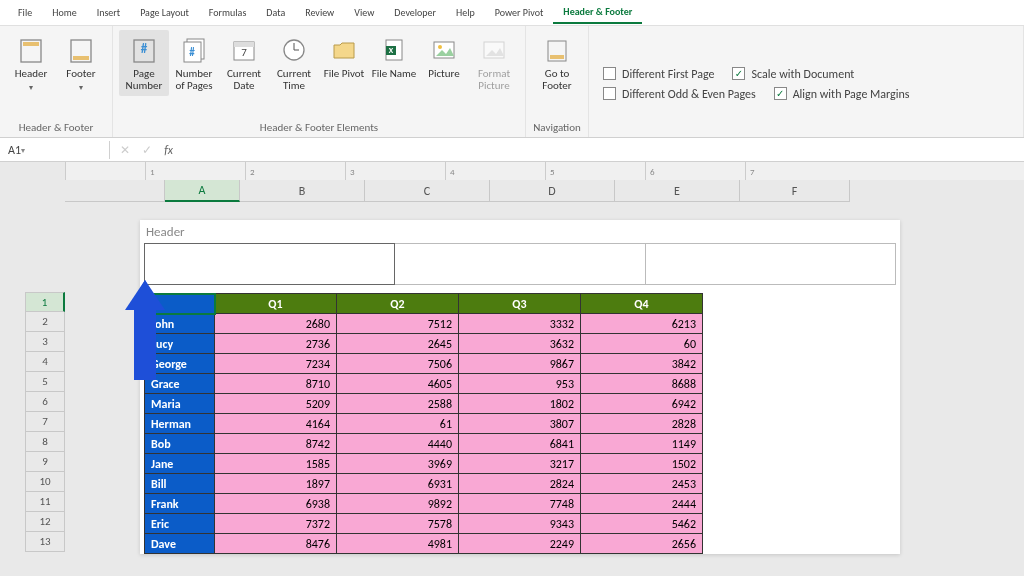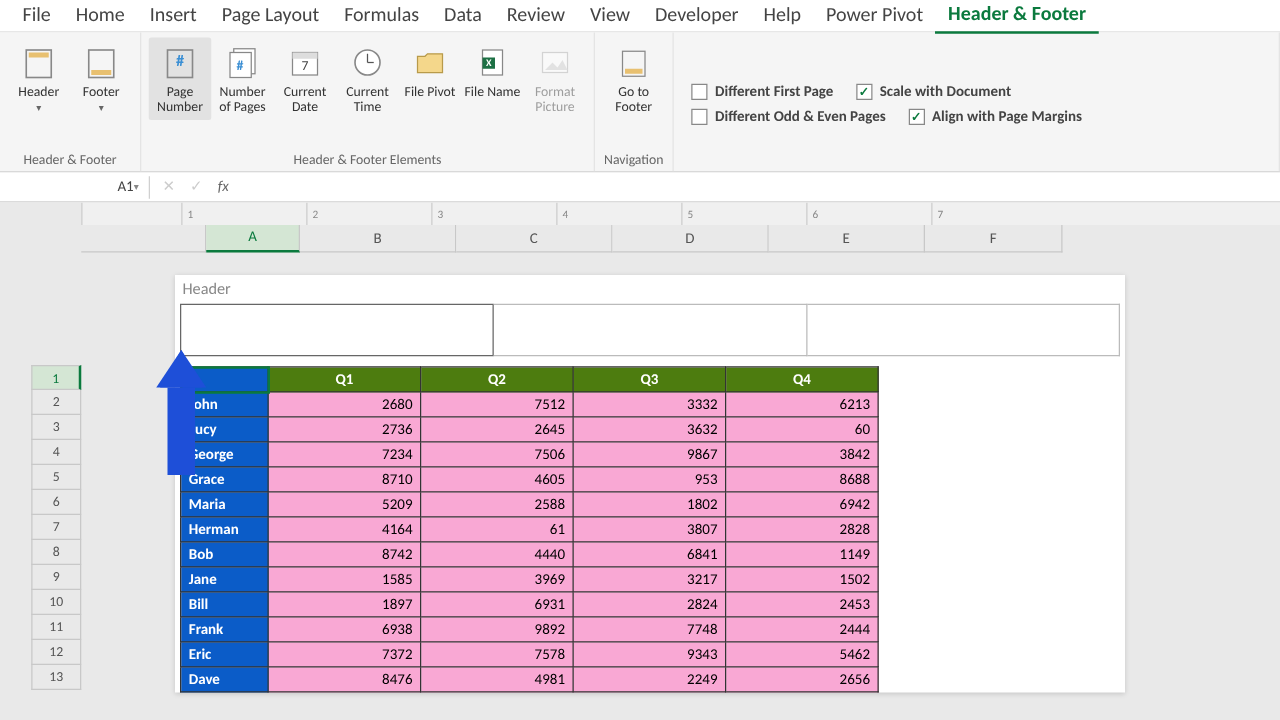--- a/index.html
+++ b/index.html
@@ -1,39 +1,39 @@
 <!DOCTYPE html>
 <html><head>
 <meta charset="utf-8">
 <style>
   * { box-sizing: border-box; margin: 0; padding: 0; }
   body { font-family: "Segoe UI", Calibri, sans-serif; font-size: 12px; background: #fff; width: 1024px; height: 576px; overflow: hidden; position: relative; }
   
   .menubar { display: flex; align-items: center; padding: 0 8px; height: 26px; background: #fff; border-bottom: 1px solid #e0e0e0; }
-  .menubar-item { padding: 4px 10px; color: #444; cursor: pointer; font-size: 16px; }
+  .menubar-item { padding: 4px 10px; color: #444; cursor: pointer; font-size: 10px; }
   .menubar-item.active { color: #0b7a3e; border-bottom: 2px solid #0b7a3e; font-weight: 600; }
   
   .ribbon { display: flex; background: #f5f5f5; height: 112px; border-bottom: 1px solid #d0d0d0; }
   .ribbon-group { display: flex; flex-direction: column; padding: 4px 6px 0 6px; border-right: 1px solid #e4e4e4; }
   .ribbon-group-items { display: flex; align-items: flex-start; flex: 1; }
   .ribbon-group-label { text-align: center; font-size: 11px; color: #666; padding: 3px 0; }
   .ribbon-btn { display: flex; flex-direction: column; align-items: center; justify-content: flex-start; width: 50px; padding: 4px 2px; cursor: pointer; border-radius: 2px; }
   .ribbon-btn.highlighted { background: #e2e2e2; }
   .ribbon-btn.disabled { opacity: 0.45; }
   .ribbon-btn .icon-wrap { width: 32px; height: 32px; display: flex; align-items: center; justify-content: center; margin-bottom: 2px; }
   .ribbon-btn .label { font-size: 11px; text-align: center; line-height: 1.1; color: #333; }
   .ribbon-btn .dd { font-size: 8px; color: #666; margin-top: 2px; }
   
-  .options-col { display: flex; flex-direction: column; justify-content: center; gap: 6px; padding: 0 8px; font-weight: bold; }
+  .options-col { display: flex; flex-direction: column; justify-content: center; gap: 6px; padding: 0 8px; }
   .options-row { display: flex; gap: 18px; }
   .chk { display: flex; align-items: center; gap: 6px; font-size: 12px; color: #444; cursor: pointer; }
   .chk-box { width: 13px; height: 13px; border: 1px solid #888; background: #fff; display: inline-flex; align-items: center; justify-content: center; font-size: 10px; color: #0b7a3e; }
   
   .formula-bar { display: flex; align-items: center; height: 24px; background: #fff; border-bottom: 1px solid #d0d0d0; }
-  .namebox { width: 120px; padding: 2px 8px; border-right: 1px solid #d0d0d0; font-size: 12px; color: #444; display:flex; align-items:center; justify-content:flex-end;}
+  .namebox { width: 110px; padding: 2px 8px; border-right: 1px solid #d0d0d0; font-size: 12px; color: #444; display:flex; align-items:center; justify-content:flex-start;}
   .namebox .dd { font-size:8px; color:#888;}
   .fx-controls { display: flex; align-items: center; gap: 12px; padding: 0 10px; color: #999; }
   .fx { font-style: italic; color: #666; }
   
   .sheet-area { position: relative; background: #e9e9e9; height: 414px; overflow: hidden; }
   
   .ruler { position: absolute; top: 0; left: 65px; right: 0; height: 18px; background: #f0f0f0; display:flex; font-size:9px; color:#888;}
   .ruler-seg { width:100px; border-left:1px solid #ccc; padding-left:4px; display:flex; align-items:center;}
   
   .col-headers { position: absolute; top: 18px; left: 65px; display: flex; height: 22px; background:#e9e9e9;}
@@ -162,20 +162,30 @@
       <div class="ribbon-btn">
         <span class="icon-wrap">
             <svg width="28" height="28">
               <rect x="6" y="4" width="16" height="20" fill="#fff" stroke="#888"></rect>
               <rect x="6" y="10" width="10" height="9" fill="#1d7044"></rect>
               <text x="11" y="17" font-size="8" fill="#fff" text-anchor="middle" font-weight="bold">X</text>
             </svg>
           </span>
         <span class="label">File Name</span>
       </div>
+      <div class="ribbon-btn">
+        <span class="icon-wrap">
+            <svg width="28" height="28">
+              <rect x="4" y="6" width="20" height="16" fill="#fff" stroke="#888"></rect>
+              <circle cx="10" cy="11" r="2" fill="#f0c040"></circle>
+              <path d="M6 20 L12 14 L16 18 L20 12 L24 20 Z" fill="#9ad0a0"></path>
+            </svg>
+          </span>
+        <span class="label">Picture</span>
+      </div>
       <div class="ribbon-btn disabled">
         <span class="icon-wrap">
             <svg width="28" height="28">
               <rect x="4" y="6" width="20" height="16" fill="#fff" stroke="#aaa"></rect>
               <path d="M6 20 L12 14 L16 18 L20 12 L24 20 Z" fill="#ccc"></path>
             </svg>
           </span>
         <span class="label">Format Picture</span>
       </div>
     </div>

